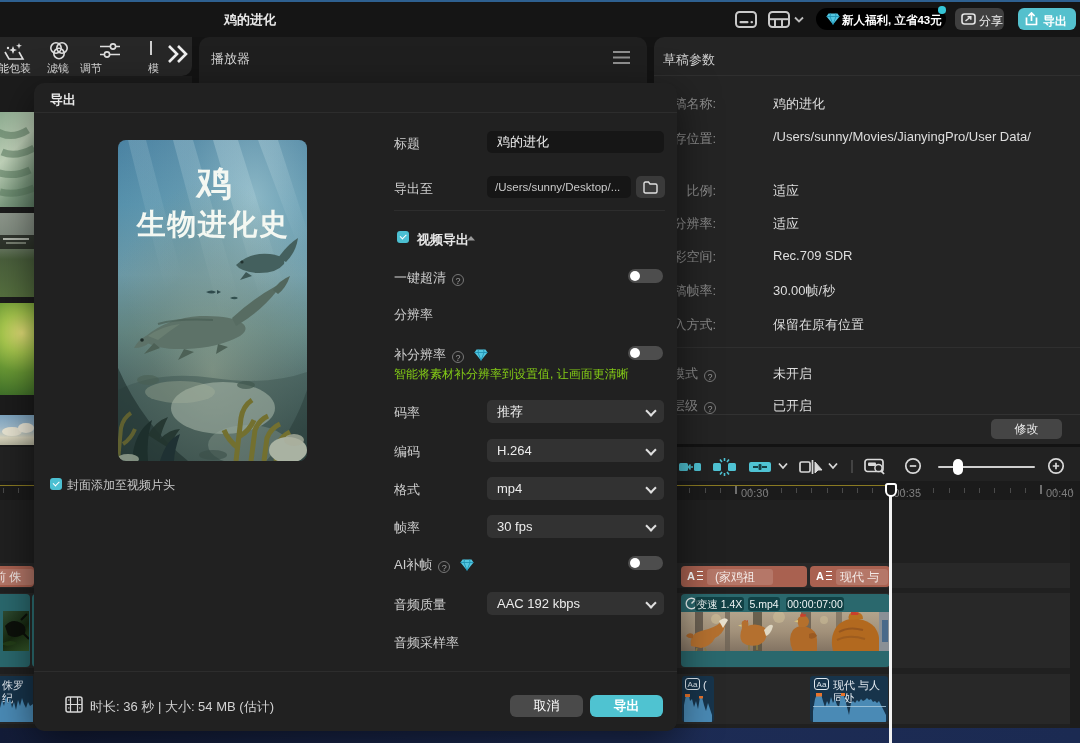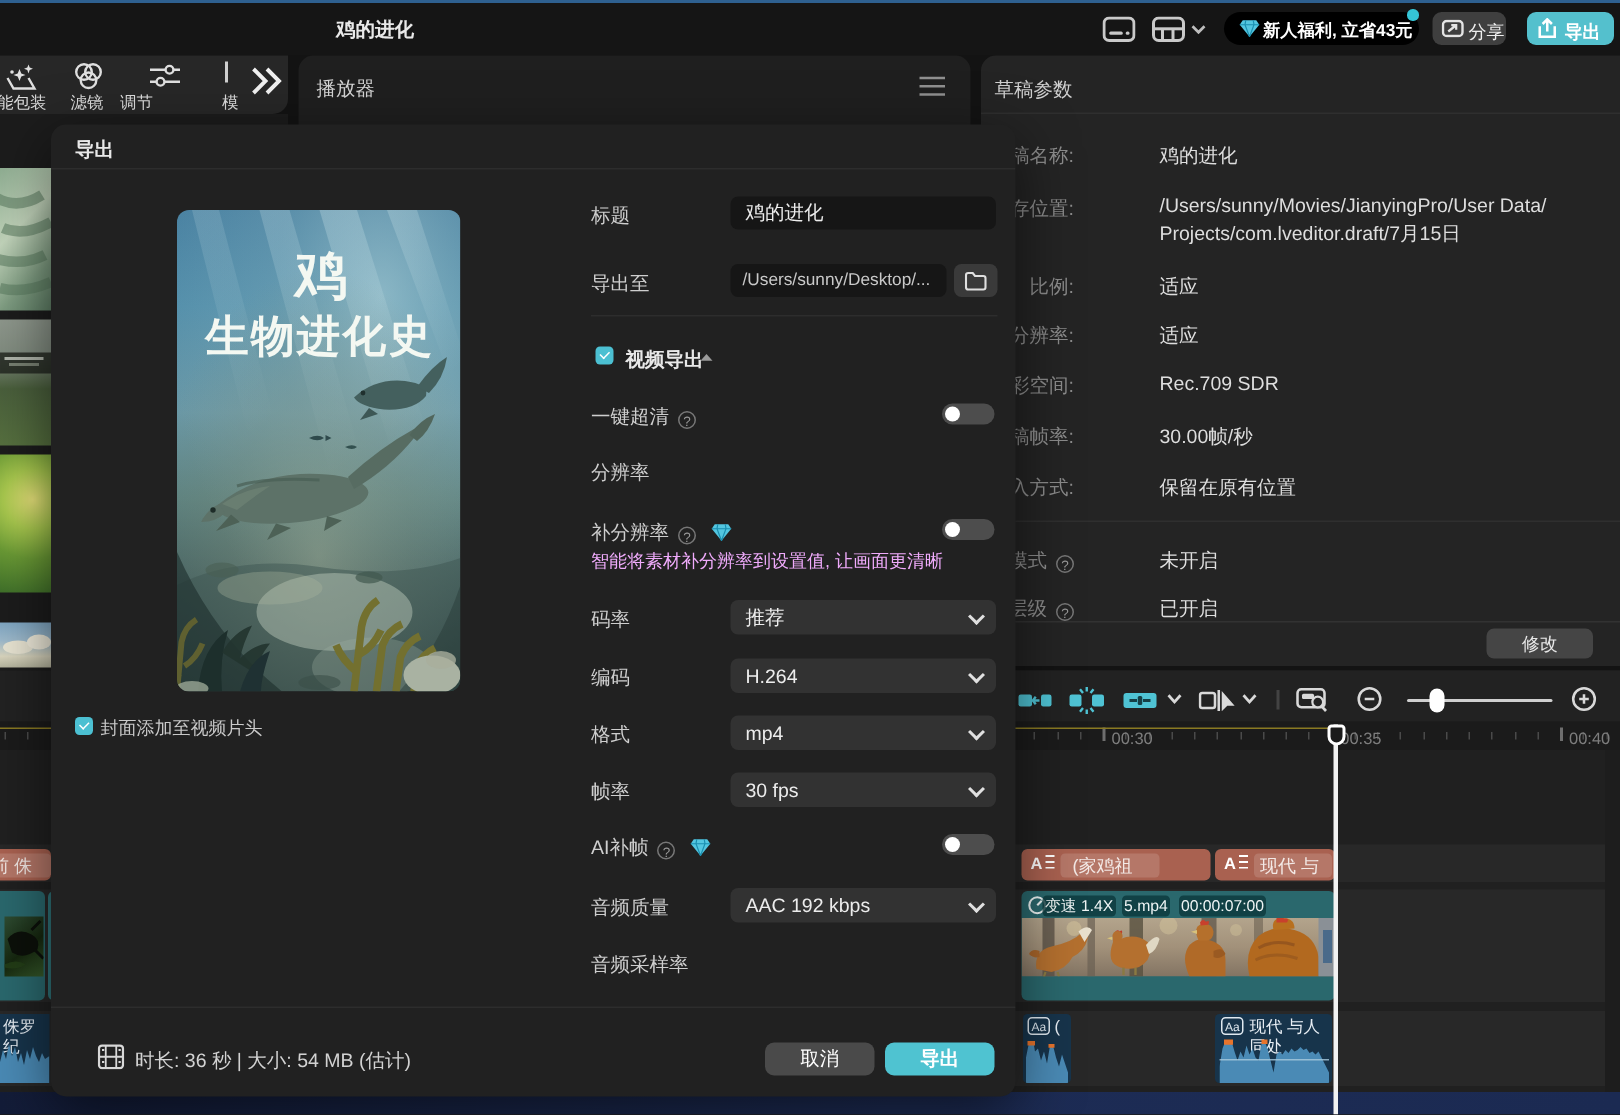--- a/index.html
+++ b/index.html
@@ -154,21 +154,20 @@
         <path d="M1 2 H18 M1 7.5 H18 M1 13 H18" stroke="#8f8f8f" stroke-width="1.8"></path>
       </svg>
   </div>
   <div class="abs" id="draft">
     <span class="hd">草稿参数</span>
     <div class="hdline"></div>
     <div class="dlabel" style="top:58px;">草稿名称:</div>
       <div class="dval" style="top:58px;">鸡的进化</div>
     <div class="dlabel" style="top:93px;">保存位置:</div>
     <div class="dval" style="top:92px;">/Users/sunny/Movies/JianyingPro/User Data/</div>
-    <div class="dval" style="top:110px;">Projects/com.lveditor.draft/7月15日</div>
     <div class="dlabel" style="top:145px;">比例:</div>
       <div class="dval" style="top:145px;">适应</div>
     <div class="dlabel" style="top:178px;">分辨率:</div>
       <div class="dval" style="top:178px;">适应</div>
     <div class="dlabel" style="top:211px;">色彩空间:</div>
       <div class="dval" style="top:211px;">Rec.709 SDR</div>
     <div class="dlabel" style="top:245px;">草稿帧率:</div>
       <div class="dval" style="top:245px;">30.00帧/秒</div>
     <div class="dlabel" style="top:279px;">导入方式:</div>
       <div class="dval" style="top:279px;">保留在原有位置</div>
@@ -516,21 +515,21 @@
     <div class="flabel" style="top:186px;">一键超清<span class="qm">?</span></div>
     <div class="toggle" style="top:186px;"></div>
     <div class="flabel" style="top:223px;text-align:right;">分辨率</div>
     <div class="flabel" style="top:263px;">补分辨率<span class="qm">?</span>
       <svg style="margin-left:6px;vertical-align:-2px" width="14" height="12" viewBox="0 0 14 12">
           <path d="M2.5 0.5 L11.5 0.5 L13.5 3.5 L7 11.5 L0.5 3.5 Z" fill="#53c6e0"></path>
           <path d="M0.5 3.5 L13.5 3.5 M4.5 0.5 L4 3.5 L7 11.5 M9.5 0.5 L10 3.5 L7 11.5" stroke="#1b8fb0" stroke-width="0.8" fill="none"></path>
         </svg>
     </div>
     <div class="toggle" style="top:263px;"></div>
-    <div class="abs" style="left:360px;top:283px;color:#f0abfc;font-size:12px;">智能将素材补分辨率到设置值, 让画面更清晰</div>
+    <div class="abs" style="left:360px;top:283px;color:#84cc16;font-size:12px;">智能将素材补分辨率到设置值, 让画面更清晰</div>
     <div class="flabel" style="top:321px;">码率</div>
     <div class="drop" style="top:317px;">推荐<div class="chev"></div></div>
     <div class="flabel" style="top:360px;">编码</div>
     <div class="drop" style="top:356px;">H.264<div class="chev"></div></div>
     <div class="flabel" style="top:398px;">格式</div>
     <div class="drop" style="top:394px;">mp4<div class="chev"></div></div>
     <div class="flabel" style="top:436px;">帧率</div>
     <div class="drop" style="top:432px;">30 fps<div class="chev"></div></div>
     <div class="flabel" style="top:473px;">AI补帧<span class="qm">?</span>
       <svg style="margin-left:6px;vertical-align:-2px" width="14" height="12" viewBox="0 0 14 12">

